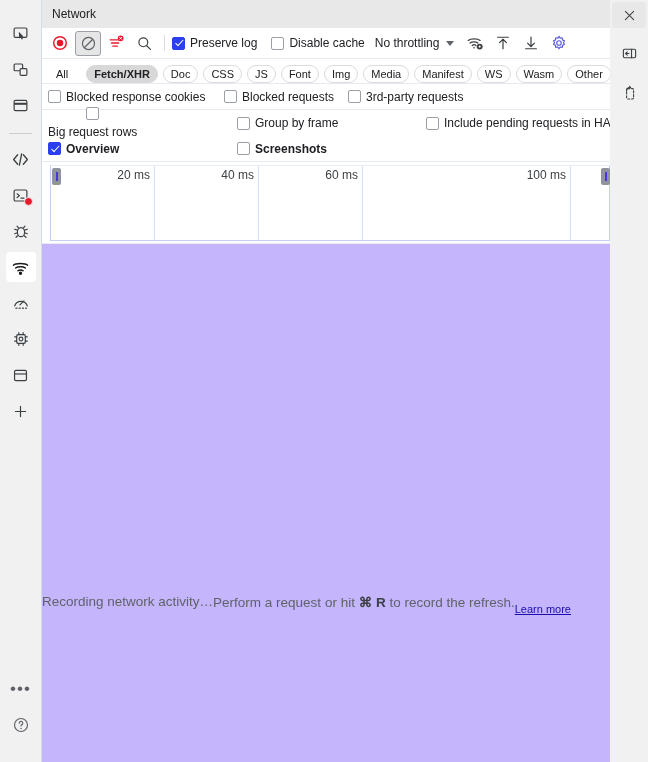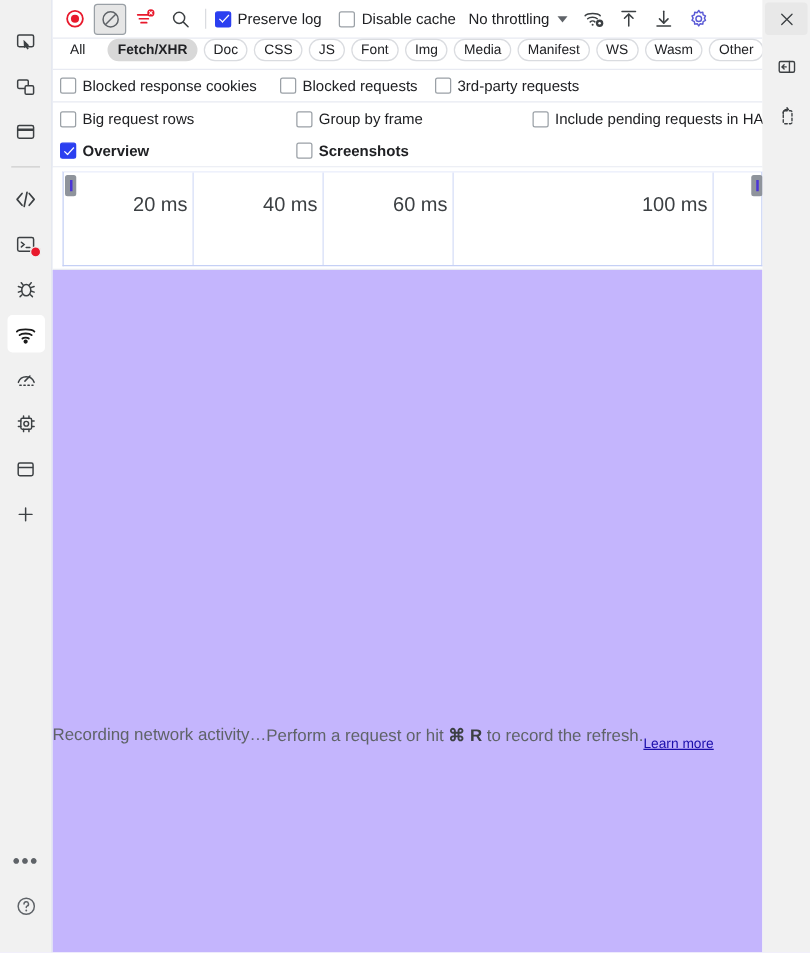--- a/index.html
+++ b/index.html
@@ -167,21 +167,21 @@
     color: #202124;
     outline: none;
     background: #fff;
     font-family: "Liberation Sans", sans-serif;
   }
   .filter-input::placeholder { color: #9aa0a6; }
 
   
   .types-row {
     height: 25px;
-    display: flex; align-items: flex-start;
+    display: flex; align-items: flex-end;
     padding: 0 6px; gap: 5px;
     border-bottom: 1px solid #e8eaf2;
     flex: 0 0 25px;
   }
   .pill {
     height: 18px;
     display: flex; align-items: center;
     padding: 0 7px;
     border: 1px solid #dadce0;
     border-radius: 9px;
@@ -222,23 +222,22 @@
     border-right: 1px solid #c5d0f5;
     border-bottom: 1px solid #c5d0f5;
     border-top: 1px solid #e9edfb;
   }
   .ov-tick {
     position: absolute; top: 0; bottom: 0;
     border-right: 1px solid #d6def8;
   }
   .ov-tick span {
     position: absolute; right: 4px; top: 2px;
-    font-size: 16px; color: #3c4043;
+    font-size: 12px; color: #3c4043;
     white-space: nowrap;
-    margin-top: 16px;
   }
   .ov-handle {
     position: absolute;
     top: 2px;
     width: 9px; height: 17px;
     background: #8f949c;
     border-radius: 2px;
     display: flex; align-items: center; justify-content: center;
     z-index: 4;
   }
@@ -393,20 +392,23 @@
           <circle cx="10" cy="10" r="7.2"></circle>
           <path d="M8 8 a2 2 0 1 1 2.6 1.9 c-0.5 0.2 -0.6 0.7 -0.6 1.2" stroke-linecap="round"></path>
           <circle cx="10" cy="13.8" r="0.85" fill="#5f6368" stroke="none"></circle>
         </svg>
       </div>
     </div>
   </div>
 
   <div class="panel">
 
+    <div class="panel-header">
+      <span class="panel-title">Network</span>
+    </div>
 
     <div class="toolbar">
 
       <div class="tb-btn">
         <svg width="18" height="18" viewBox="0 0 20 20">
           <circle cx="10" cy="10" r="7" fill="none" stroke="#e8192c" stroke-width="1.6"></circle>
           <circle cx="10" cy="10" r="3.6" fill="#e8192c"></circle>
         </svg>
       </div>
 
@@ -512,21 +514,21 @@
           <span class="cbx"></span>
           <span>Blocked requests</span>
         </div>
         <div class="cbx-wrap" style="position: absolute; left: 306px;">
           <span class="cbx"></span>
           <span>3rd-party requests</span>
         </div>
       </div>
 
     <div class="cbrow noborder" id="opt-row-2" style="position: relative;">
-        <div class="cbx-wrap" style="position: absolute; left: 6px;">
+        <div class="cbx-wrap" style="position: absolute; left: 6px; flex-direction: column;">
           <span class="cbx"></span>
           <span>Big request rows</span>
         </div>
         <div class="cbx-wrap" style="position: absolute; left: 195px;">
           <span class="cbx"></span>
           <span>Group by frame</span>
         </div>
         <div class="cbx-wrap" style="position: absolute; left: 384px;">
           <span class="cbx"></span>
           <span>Include pending requests in HA</span>

